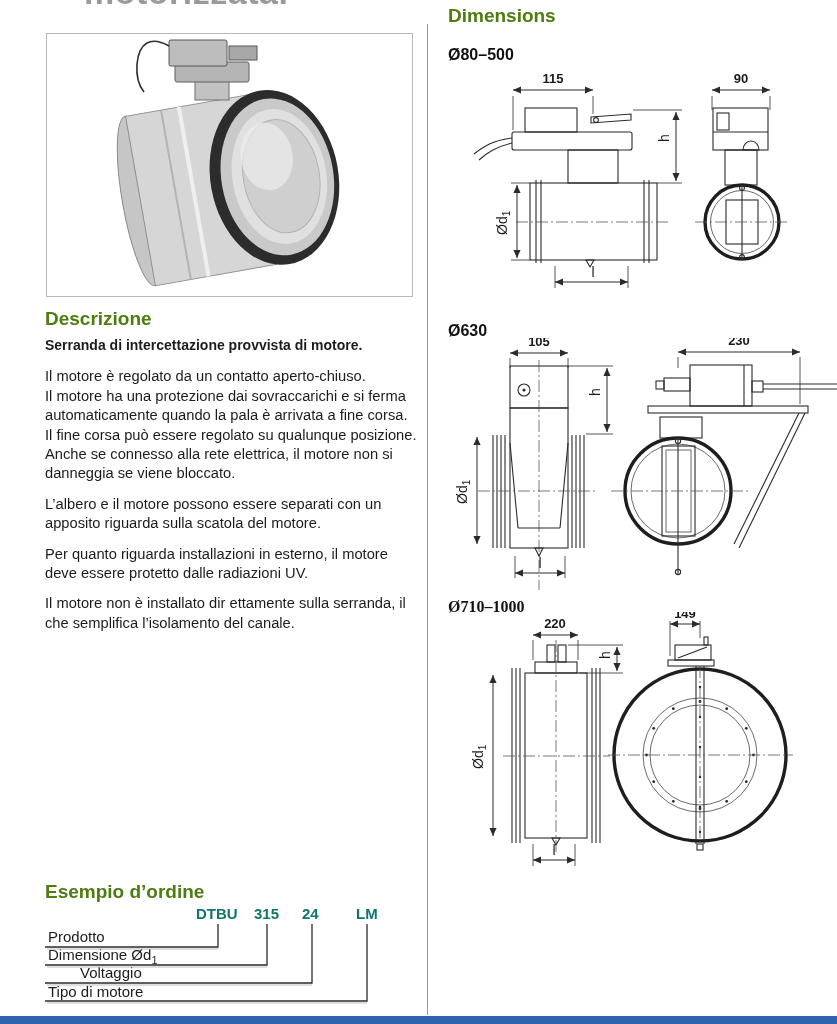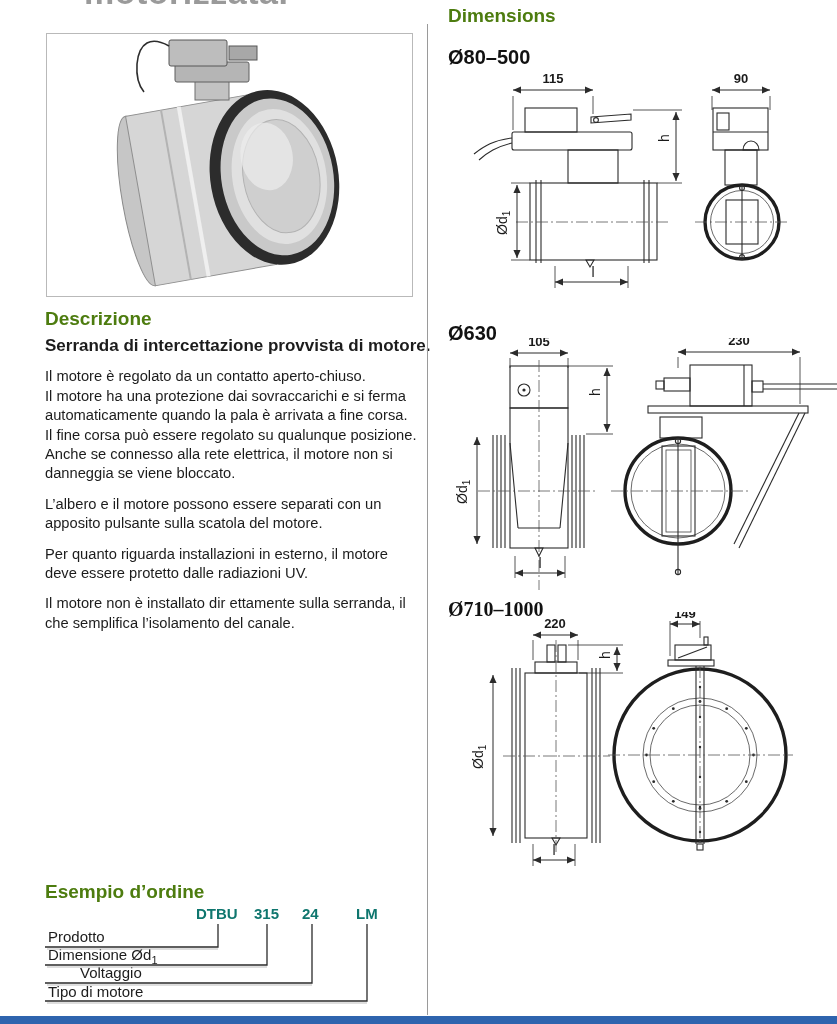--- a/index.html
+++ b/index.html
@@ -2,23 +2,23 @@
 <html><head>
 <meta charset="utf-8">
 <style>
   html,body{margin:0;padding:0;background:#fff;}
   #page{position:relative;width:837px;height:1024px;background:#fff;overflow:hidden;
         font-family:"Liberation Sans","DejaVu Sans",sans-serif;color:#1c1c1c;}
   .clip-title{position:absolute;left:84px;top:0;width:380px;height:9px;overflow:hidden;}
   .clip-title span{display:block;margin-top:-27px;font-size:34px;font-weight:bold;color:#9a9a9a;letter-spacing:.5px;}
   .photo-box{position:absolute;left:46px;top:33px;width:365px;height:262px;border:1px solid #b9b9b9;background:#fff;}
   .gray-h{position:absolute;font-size:19px;font-weight:bold;color:#4d7c0f;}
-  .lbl-h{position:absolute;font-size:20px;font-weight:bold;color:#111;}
+  .lbl-h{position:absolute;font-size:16px;font-weight:bold;color:#111;}
   .desc{position:absolute;left:45px;top:336px;width:385px;}
-  .desc .lead{font-size:17px;font-weight:bold;margin:0 0 12px 0;white-space:pre;}
+  .desc .lead{font-size:14px;font-weight:bold;margin:0 0 12px 0;white-space:pre;}
   .desc p{font-size:14.7px;line-height:19.4px;margin:0 0 11px 0;white-space:pre;}
   .divider{position:absolute;left:427px;top:24px;width:1px;height:991px;background:#9a9a9a;}
   .code{position:absolute;font-size:15px;font-weight:bold;color:#0f766e;}
   .ord-label{position:absolute;font-size:15px;color:#1c1c1c;}
   .ord-label sub{font-size:11px;}
   svg text{font-family:"Liberation Sans","DejaVu Sans",sans-serif;font-size:13px;fill:#1a1a1a;font-weight:bold;}
   svg text.dimvar{font-weight:normal;font-size:14px;}
   .ln{stroke:#2b2b2b;fill:none;stroke-width:1.1;}
   .thick{stroke:#1e1e1e;fill:none;stroke-width:3.4;}
   .thin{stroke:#444;fill:none;stroke-width:.8;}
@@ -61,21 +61,21 @@
   <div class="gray-h" style="left:45px;top:308px;">Descrizione</div>
   <div class="desc">
     <p class="lead">Serranda di intercettazione provvista di motore.</p>
     <p>Il motore è regolato da un contatto aperto-chiuso.
 Il motore ha una protezione dai sovraccarichi e si ferma
 automaticamente quando la pala è arrivata a fine corsa.
 Il fine corsa può essere regolato su qualunque posizione.
 Anche se connesso alla rete elettrica, il motore non si
 danneggia se viene bloccato.</p>
     <p>L’albero e il motore possono essere separati con un
-apposito pulsante sulla scatola del motore.</p>
+apposito riguarda sulla scatola del motore.</p>
     <p>Per quanto riguarda installazioni in esterno, il motore
 deve essere protetto dalle radiazioni UV.</p>
     <p>Il motore non è installato dir ettamente sulla serranda, il
 che semplifica l’isolamento del canale.</p>
   </div>
 
   <div class="divider"></div>
 
   <div class="gray-h" style="left:448px;top:5px;">Dimensions</div>
 

